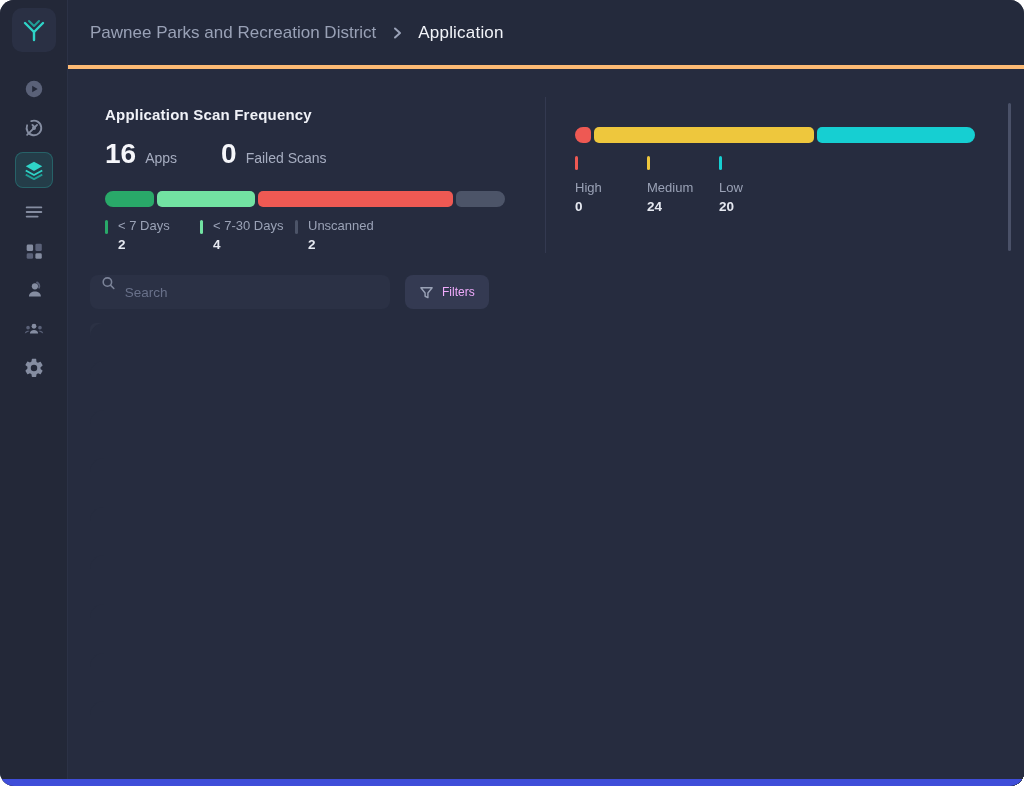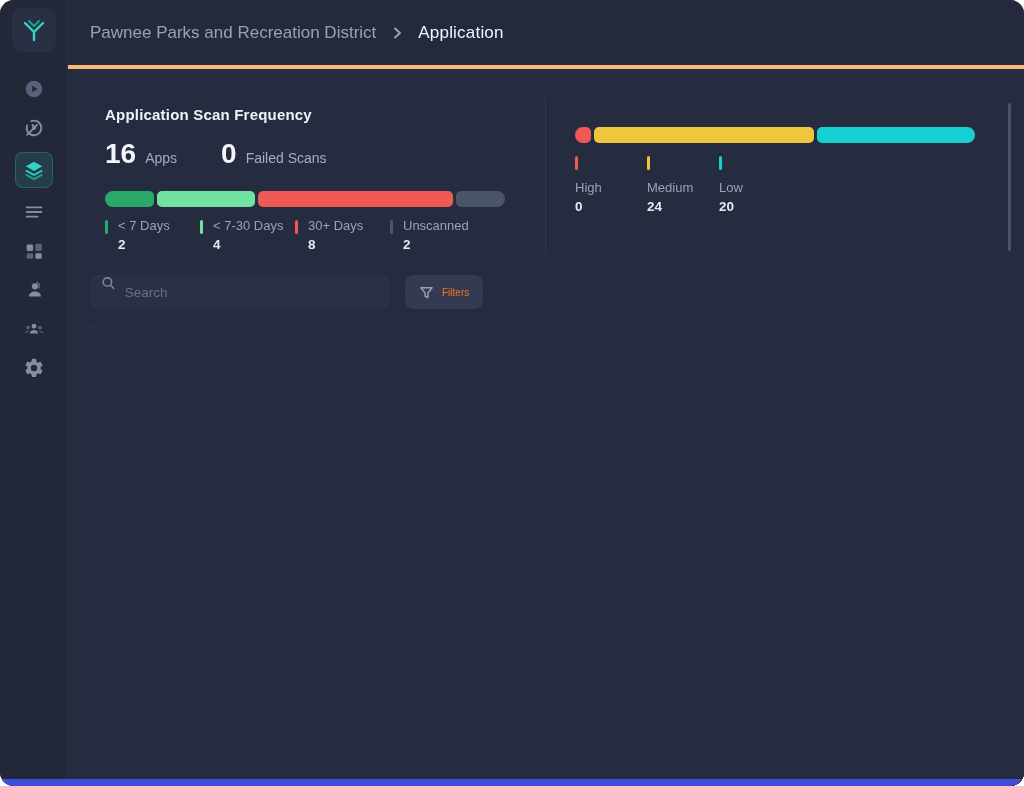--- a/index.html
+++ b/index.html
@@ -85,21 +85,21 @@
   .searchbox input {
     background:transparent; border:none; outline:none; width:100%;
     font-family:"Liberation Sans", sans-serif;
     font-size:13.5px; color:#dfe3ec;
   }
   .searchbox input::placeholder { color:#69718a; }
   .filters-btn {
     height:34px; padding:0 14px; background:#343a52; border:none; border-radius:8px;
     display:flex; align-items:center; gap:8px; cursor:pointer;
   }
-  .filters-btn span { font-size:10px; color:#f97316;text-align:center; }
+  .filters-btn span { font-size:12px; color:#f0abfc;text-align:center; }
 
   
   .table { margin:14px 0 0 22px; width:925px; }
   .thead {
     height:37px; background:#2b3144; border-radius:6px 6px 0 0;
     display:grid; grid-template-columns:445px 225px 1fr; align-items:center;
   }
   .th { display:flex; align-items:center; gap:8px; font-size:13.5px; color:#9aa2b6; cursor:pointer; }
   .th.app { padding-left:23px; color:#c6ccdb; font-weight:500; }
   .trow {
@@ -250,27 +250,20 @@
             </span>
           </div>
           <div class="leg-item">
             <span class="leg-tick" style="background: rgb(114, 226, 162);"></span>
             <span class="leg-col">
               <span class="leg-label">&lt; 7-30 Days</span>
               <span class="leg-value">4</span>
             </span>
           </div>
           <div class="leg-item">
-            <span class="leg-tick" style="background: rgb(238, 89, 83);"></span>
-            <span class="leg-col">
-              <span class="leg-label">30+ Days</span>
-              <span class="leg-value">8</span>
-            </span>
-          </div>
-          <div class="leg-item">
             <span class="leg-tick" style="background: rgb(76, 84, 104);"></span>
             <span class="leg-col">
               <span class="leg-label">Unscanned</span>
               <span class="leg-value">2</span>
             </span>
           </div>
         </div>
       </div>
 
       <div class="vdivider"></div>

